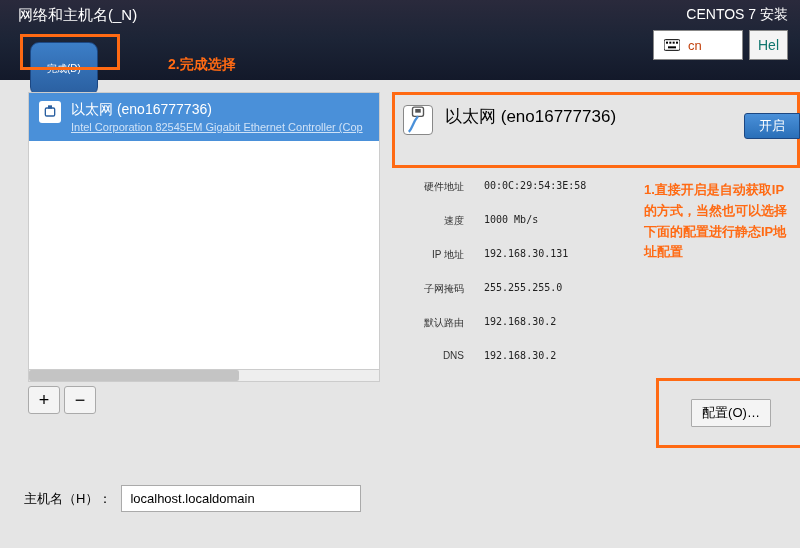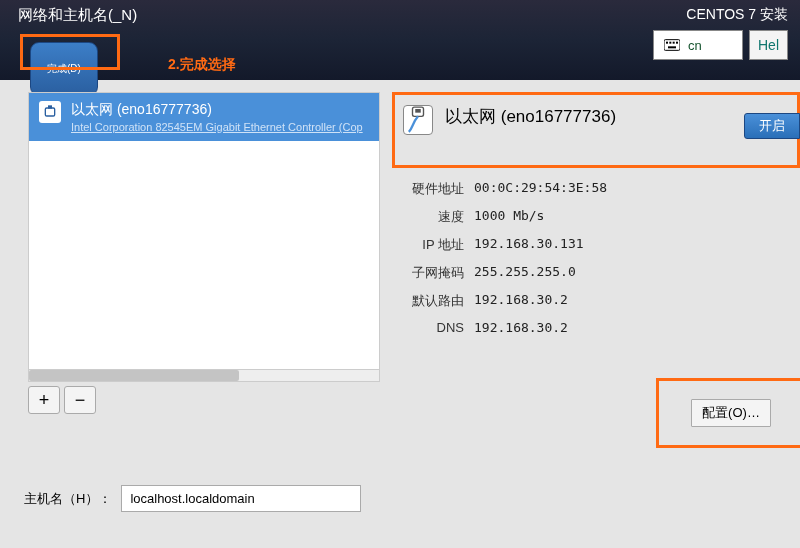--- a/index.html
+++ b/index.html
@@ -6,21 +6,21 @@
 body { width: 800px; height: 548px; background: #e5e5e5; overflow: hidden; position: relative; }
 
 .topbar { background: linear-gradient(180deg, #2a2a3c 0%, #1c2436 50%, #13192a 100%); height: 80px; position: relative; color: #fff; }
 .title-row { display: flex; justify-content: space-between; padding: 6px 12px 0 18px; font-size: 15px; }
 .done-btn { position: absolute; left: 30px; top: 42px; background: linear-gradient(180deg, #3c7ec7 0%, #2a5fa0 100%); color: #fff; border: 1px solid #1c4782; border-radius: 9px; padding: 19px 16px; font-size: 10px; cursor: pointer; }
 .done-highlight { position: absolute; left: 20px; top: 34px; width: 100px; height: 36px; border: 3px solid #ff6a13; pointer-events: none; }
 .anno2 { position: absolute; left: 168px; top: 56px; color: #ff6a13; font-size: 14px; font-weight: bold; }
 .right-top { text-align: right; }
 .install-label { font-size: 14px; }
 .lang-row { display: flex; gap: 6px; margin-top: 6px; }
-.lang-box { background: #fff; color: #14532d; border: 1px solid #888; padding: 2px 10px; font-size: 13px; display: flex; align-items: center; gap: 8px; width: 90px; }
+.lang-box { background: #fff; color: #c2410c; border: 1px solid #888; padding: 2px 10px; font-size: 13px; display: flex; align-items: center; gap: 8px; width: 90px; }
 .help-btn { background: #f4f4f4; color: #0f766e; border: 1px solid #888; padding: 6px 8px; font-size: 14px; cursor: pointer; }
 
 .body-area { display: flex; height: 360px; }
 .left-col { width: 380px; padding: 12px 0 0 28px; }
 .nic-list { border: 1px solid #ccc; background: #fff; height: 290px; position: relative; }
 .nic-item { background: #4a90d9; color: #fff; padding: 8px 10px; display: flex; gap: 10px; align-items: flex-start; }
 .nic-item .ico { width: 22px; height: 22px; background: #fff; border-radius: 3px; display: flex; align-items: center; justify-content: center; }
 .nic-item .txt { flex: 1; }
 .nic-item .name { font-size: 14px; }
 .nic-item .desc { font-size: 11px; color: #cfe2f7; margin-top: 2px; white-space: nowrap; overflow: hidden; text-overflow: ellipsis; text-decoration: underline; }
@@ -30,21 +30,21 @@
 .pm-btn { width: 32px; height: 28px; background: #f4f4f4; border: 1px solid #aaa; border-radius: 3px; font-size: 18px; cursor: pointer; }
 
 .right-col { flex: 1; padding: 12px 0 0 12px; position: relative; }
 .right-top-box { border: 3px solid #ff6a13; padding: 10px 8px 8px 8px; height: 76px; position: relative; display: flex; gap: 12px; align-items: flex-start; }
 .eth-ico { width: 30px; height: 30px; border: 1px solid #888; border-radius: 4px; background: #fff; display: flex; align-items: center; justify-content: center; flex-shrink: 0; }
 .eth-titlebox { flex: 1; }
 .eth-title { font-size: 17px; }
 .eth-status { font-size: 13px; color: #555; margin-top: 2px; }
 .on-btn { background: linear-gradient(180deg, #4a90d9 0%, #2a6fb8 100%); color: #fff; border: 1px solid #1c4782; border-radius: 3px 0 0 3px; padding: 3px 14px; font-size: 13px; cursor: pointer; position: absolute; right: -3px; top: 18px; }
 
-.detail-grid { margin-top: 12px; display: grid; grid-template-columns: 72px auto; row-gap: 10px; column-gap: 10px; font-size: 13px; color: #333; }
+.detail-grid { margin-top: 12px; display: grid; grid-template-columns: 72px auto; row-gap: 10px; column-gap: 10px; font-size: 10px; color: #333; gap: 20px; }
 .detail-grid .lbl { text-align: right; color: #333; }
 .detail-grid .val { font-family: "DejaVu Sans Mono", monospace; color: #222; }
 .anno1 { position: absolute; right: 6px; top: 100px; width: 150px; color: #ff6a13; font-size: 13px; font-weight: bold; line-height: 1.6; }
 
 .cfg-box { position: absolute; right: -6px; bottom: -8px; border: 3px solid #ff6a13; width: 150px; height: 70px; display: flex; align-items: center; justify-content: center; }
 .cfg-btn { background: #f4f4f4; border: 1px solid #aaa; border-radius: 1px; padding: 4px 10px; font-size: 13px; cursor: pointer; }
 
 .hostname-row { position: absolute; left: 24px; bottom: 36px; display: flex; align-items: center; gap: 10px; font-size: 13px; }
 .hostname-row input { border: 1px solid #aaa; padding: 5px 8px; font-size: 13px; width: 240px; background: #fff; }
 
@@ -129,20 +129,21 @@
       <div class="lbl">IP 地址</div>
       <div class="val">192.168.30.131</div>
       <div class="lbl">子网掩码</div>
       <div class="val">255.255.255.0</div>
       <div class="lbl">默认路由</div>
       <div class="val">192.168.30.2</div>
       <div class="lbl">DNS</div>
       <div class="val">192.168.30.2</div>
     </div>
 
+    <div class="anno1">1.直接开启是自动获取IP的方式，当然也可以选择下面的配置进行静态IP地址配置</div>
 
     <div class="cfg-box">
       <button class="cfg-btn">配置(O)…</button>
     </div>
   </div>
 </div>
 
 <div class="hostname-row">
   <span>主机名（H）：</span>
   <input type="text" value="localhost.localdomain" style="">

